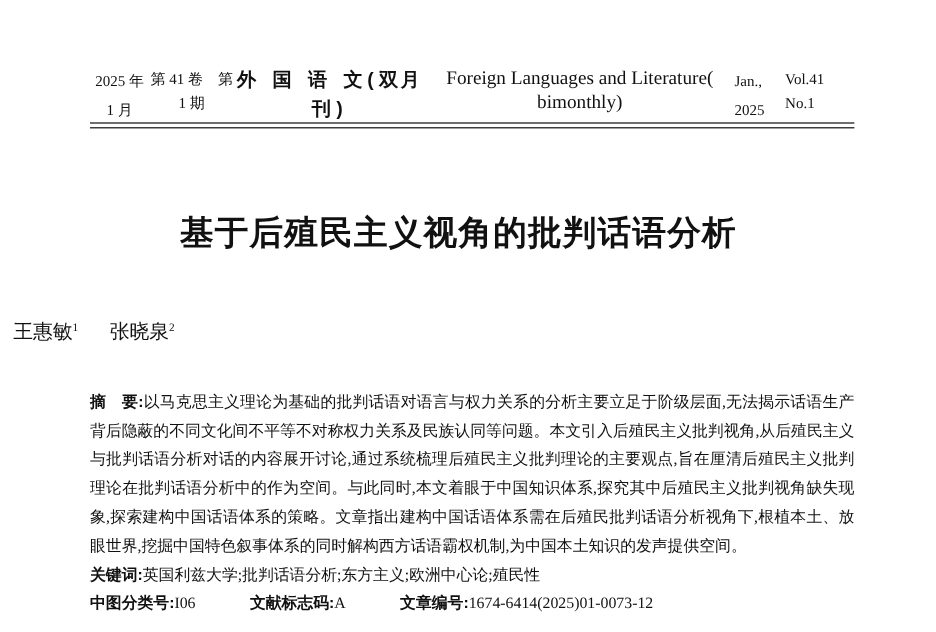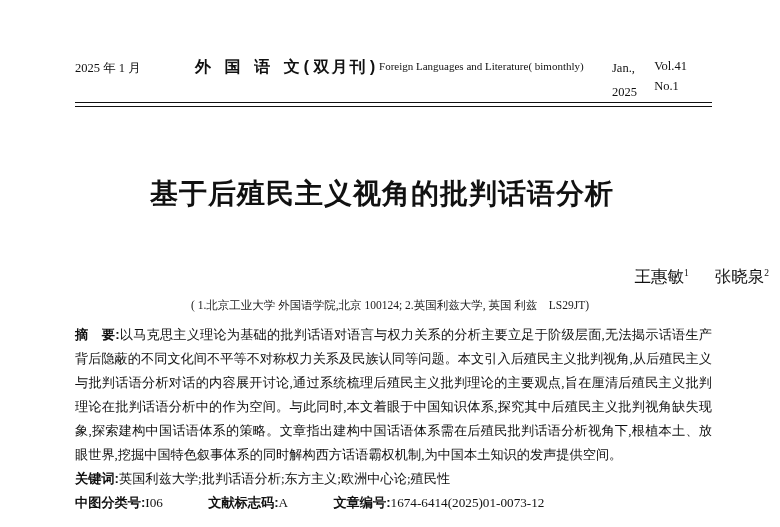--- a/index.html
+++ b/index.html
@@ -23,21 +23,21 @@
   .mast-left{text-align:center;}
   .mast-center{text-align:center;}
   .mast-right{text-align:left;}
   .mast-row1{height:24px;line-height:24px;font-size:12.5px;}
   .mast-row2{height:20px;line-height:20px;font-size:12.5px;}
   .mast-title-cn{
     font-size:16px;font-weight:bold;
     letter-spacing:2px;
     font-family:Liberation Mono, monospace;
   }
-  .mast-en{font-size:11px;}
+  .mast-en{font-size:16px;}
   
   .double-rule{
     position:absolute;left:75px;right:68px;top:102px;
     height:2.5px;
     border-top:1.6px solid #111;
     border-bottom:1.6px solid #111;
   }
   
   .art-title{
     position:absolute;left:0;right:16px;top:175px;
@@ -49,21 +49,21 @@
   }
   .art-subtitle{
     position:absolute;left:0;right:0;top:223px;
     text-align:center;
     font-family:"Liberation Sans", sans-serif;
     font-weight:600;
     font-size:17px;
   }
   .authors{
     position:absolute;left:0;right:0;top:266px;
-    text-align:right;
+    text-align:left;
     font-size:16.5px;
   }
   .author{margin:0 11px;}
   .author sup{font-size:9.5px;}
   .affiliation{
     position:absolute;left:0;right:0;top:298px;
     text-align:center;
     font-size:11.5px;
     color:#1a1a1a;
   }
@@ -81,41 +81,41 @@
   .meta-line .seg:last-child{margin-right:0;}
 </style>
 </head>
 <body>
 
 <div class="page">
 
   <div class="masthead">
     <div class="mast-col mast-left">
       <span class="mast-row1">2025 年 1 月</span>
+      <span class="mast-row2">第 41 卷　第 1 期</span>
     </div>
     <div class="mast-col mast-center">
       <span class="mast-row1 mast-title-cn">外 国 语 文(双月刊)</span>
       <span class="mast-row2 mast-en">Foreign Languages and Literature( bimonthly)</span>
     </div>
     <div class="mast-col mast-right">
       <span class="mast-row1">Jan., 2025</span>
       <span class="mast-row2">Vol.41　No.1</span>
     </div>
   </div>
 
   <div class="double-rule"></div>
 
   <h1 class="art-title" style="margin:0">基于后殖民主义视角的批判话语分析</h1>
 
   <div class="authors">
     <span class="author"><span>王惠敏</span><sup>1</sup></span>
     <span class="author"><span>张晓泉</span><sup>2</sup></span>
   </div>
 
-  <div class="affiliation">( 1.北京工业大学 外国语学院,北京 100124; 2.英国利兹大学, 英国 利兹　LS29JT)</div>
 
   <div class="front-matter">
     <p><span class="lbl">摘　要:</span><span>以马克思主义理论为基础的批判话语对语言与权力关系的分析主要立足于阶级层面,无法揭示话语生产背后隐蔽的不同文化间不平等不对称权力关系及民族认同等问题。本文引入后殖民主义批判视角,从后殖民主义与批判话语分析对话的内容展开讨论,通过系统梳理后殖民主义批判理论的主要观点,旨在厘清后殖民主义批判理论在批判话语分析中的作为空间。与此同时,本文着眼于中国知识体系,探究其中后殖民主义批判视角缺失现象,探索建构中国话语体系的策略。文章指出建构中国话语体系需在后殖民批判话语分析视角下,根植本土、放眼世界,挖掘中国特色叙事体系的同时解构西方话语霸权机制,为中国本土知识的发声提供空间。</span></p>
     <p><span class="lbl">关键词:</span><span>英国利兹大学;批判话语分析;东方主义;欧洲中心论;殖民性</span></p>
     <p class="meta-line">
       <span class="seg"><span class="lbl">中图分类号:</span><span>I06</span></span>
       <span class="seg"><span class="lbl">文献标志码:</span><span>A</span></span>
       <span class="seg"><span class="lbl">文章编号:</span><span>1674-6414(2025)01-0073-12</span></span>
     </p>
   </div>

